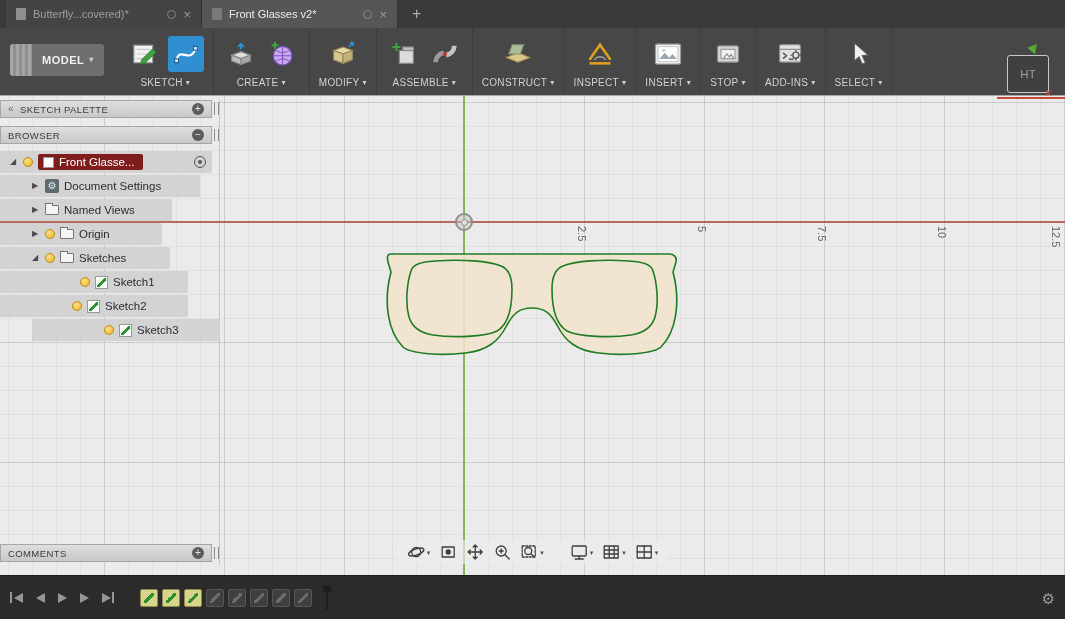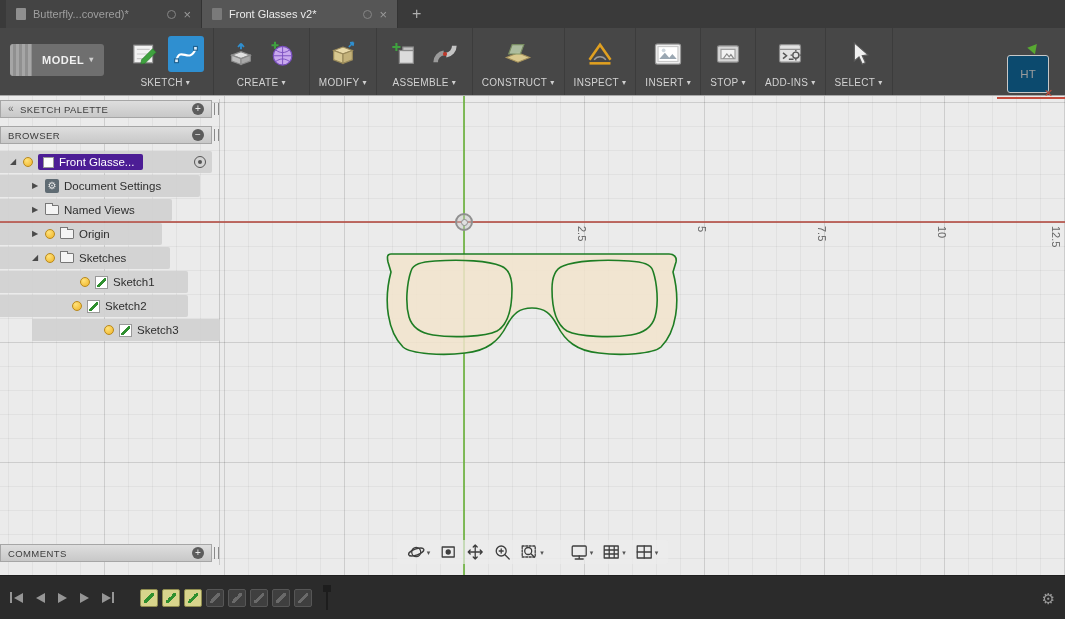--- a/index.html
+++ b/index.html
@@ -22,21 +22,21 @@
 .grip{width:22px;background:repeating-linear-gradient(90deg,#a6a6a6 0 3px,#909090 3px 6px);}
 .model-label{background:#6f6f6f;color:#f0f0f0;font-size:11px;font-weight:bold;letter-spacing:.5px;display:flex;align-items:center;gap:5px;padding:0 10px;}
 .caret{font-size:8px;color:#cfcfcf;line-height:1;}
 .tgroup{display:flex;flex-direction:column;align-items:center;padding:7px 9px 0;border-right:1px solid #3c3c3c;}
 .ticons{display:flex;align-items:center;gap:5px;height:38px;}
 .tile{width:36px;height:36px;display:flex;align-items:center;justify-content:center;border-radius:3px;}
 .tile.blue{background:#2f8fd0;}
 .tglabel{margin-top:4px;display:flex;align-items:center;gap:3px;font-size:10px;color:#d2d2d2;letter-spacing:.3px;white-space:nowrap;}
 
 
-.vc-face{position:absolute;left:1007px;top:55px;width:42px;height:38px;background:#0c4a6e;border:1px solid #c8c8c8;border-radius:3px;display:flex;align-items:center;justify-content:center;color:#9c9c9c;font-size:11.5px;z-index:9;}
+.vc-face{position:absolute;left:1007px;top:55px;width:42px;height:38px;background:#404040;border:1px solid #c8c8c8;border-radius:3px;display:flex;align-items:center;justify-content:center;color:#9c9c9c;font-size:11.5px;z-index:9;}
 .vc-green{position:absolute;left:1029px;top:43px;width:0;height:0;border-left:5px solid transparent;border-right:5px solid transparent;border-bottom:9px solid #58a832;transform:rotate(40deg);z-index:9;}
 .vc-redline{position:absolute;left:997px;top:97px;width:68px;height:2px;background:#c44b3c;z-index:9;}
 .vc-redx{position:absolute;left:1044px;top:89px;width:8px;height:8px;z-index:9;}
 .vc-redx::before,.vc-redx::after{content:"";position:absolute;left:3.5px;top:0;width:1.4px;height:8px;background:#c44b3c;}
 .vc-redx::before{transform:rotate(45deg);}
 .vc-redx::after{transform:rotate(-45deg);}
 
 
 .canvas{position:absolute;left:0;top:95px;width:1065px;height:480px;background-color:#ebebeb;
 background-image:
@@ -71,21 +71,21 @@
 .pscroll{position:absolute;left:219px;top:4px;height:466px;width:1px;background:rgba(120,120,120,.3);}
 .trow{position:absolute;left:0;height:22px;background:rgba(209,209,209,.96);display:flex;align-items:center;gap:5px;padding-right:6px;border-radius:0 2px 2px 0;font-size:11.5px;color:#2e2e2e;}
 .expander{font-size:8px;color:#4a4a4a;width:10px;text-align:center;flex:none;line-height:1;}
 .bulb{width:10px;height:10px;border-radius:50%;background:radial-gradient(circle at 35% 30%,#ffe27a,#efb429);border:1px solid #b9881a;flex:none;}
 .gtile{width:14px;height:14px;border-radius:2px;background:#5f6b73;color:#e8e8e8;font-size:10px;display:flex;align-items:center;justify-content:center;flex:none;line-height:1;}
 .folder{width:14px;height:10px;background:#f4f4f4;border:1px solid #777;border-radius:1px;position:relative;flex:none;}
 .folder::before{content:"";position:absolute;top:-3px;left:-1px;width:6px;height:2px;background:#f4f4f4;border:1px solid #777;border-bottom:none;}
 .cube{width:11px;height:11px;background:#fcfcfc;border:1px solid #999;flex:none;}
 .skicon{width:13px;height:13px;background:#fff;border:1px solid #999;position:relative;flex:none;}
 .skicon::after{content:"";position:absolute;inset:1px;background:linear-gradient(135deg,transparent 42%,#2f8f2f 42%,#2f8f2f 65%,transparent 65%);}
-.selbox{display:flex;align-items:center;gap:5px;background:#4c1d95;color:#fff;padding:2px 9px 2px 5px;border-radius:2px;}
+.selbox{display:flex;align-items:center;gap:5px;background:#7f1d1d;color:#fff;padding:2px 9px 2px 5px;border-radius:2px;}
 .radio{width:12px;height:12px;border:1.4px solid #555;border-radius:50%;position:relative;flex:none;}
 .radio::after{content:"";position:absolute;left:3px;top:3px;width:4px;height:4px;background:#555;border-radius:50%;}
 .spacer{flex:1;}
 
 
 .timeline{position:absolute;left:0;right:0;bottom:0;height:44px;background:#2b2b2b;display:flex;align-items:center;border-top:1px solid #1f1f1f;z-index:7;}
 .pbgroup{display:flex;align-items:center;gap:13px;padding:0 14px 0 10px;}
 .pbtn{display:flex;align-items:center;gap:1.5px;}
 .bar{width:2px;height:11px;background:#969696;}
 .tril{width:0;height:0;border-top:5.5px solid transparent;border-bottom:5.5px solid transparent;border-right:9px solid #969696;}

